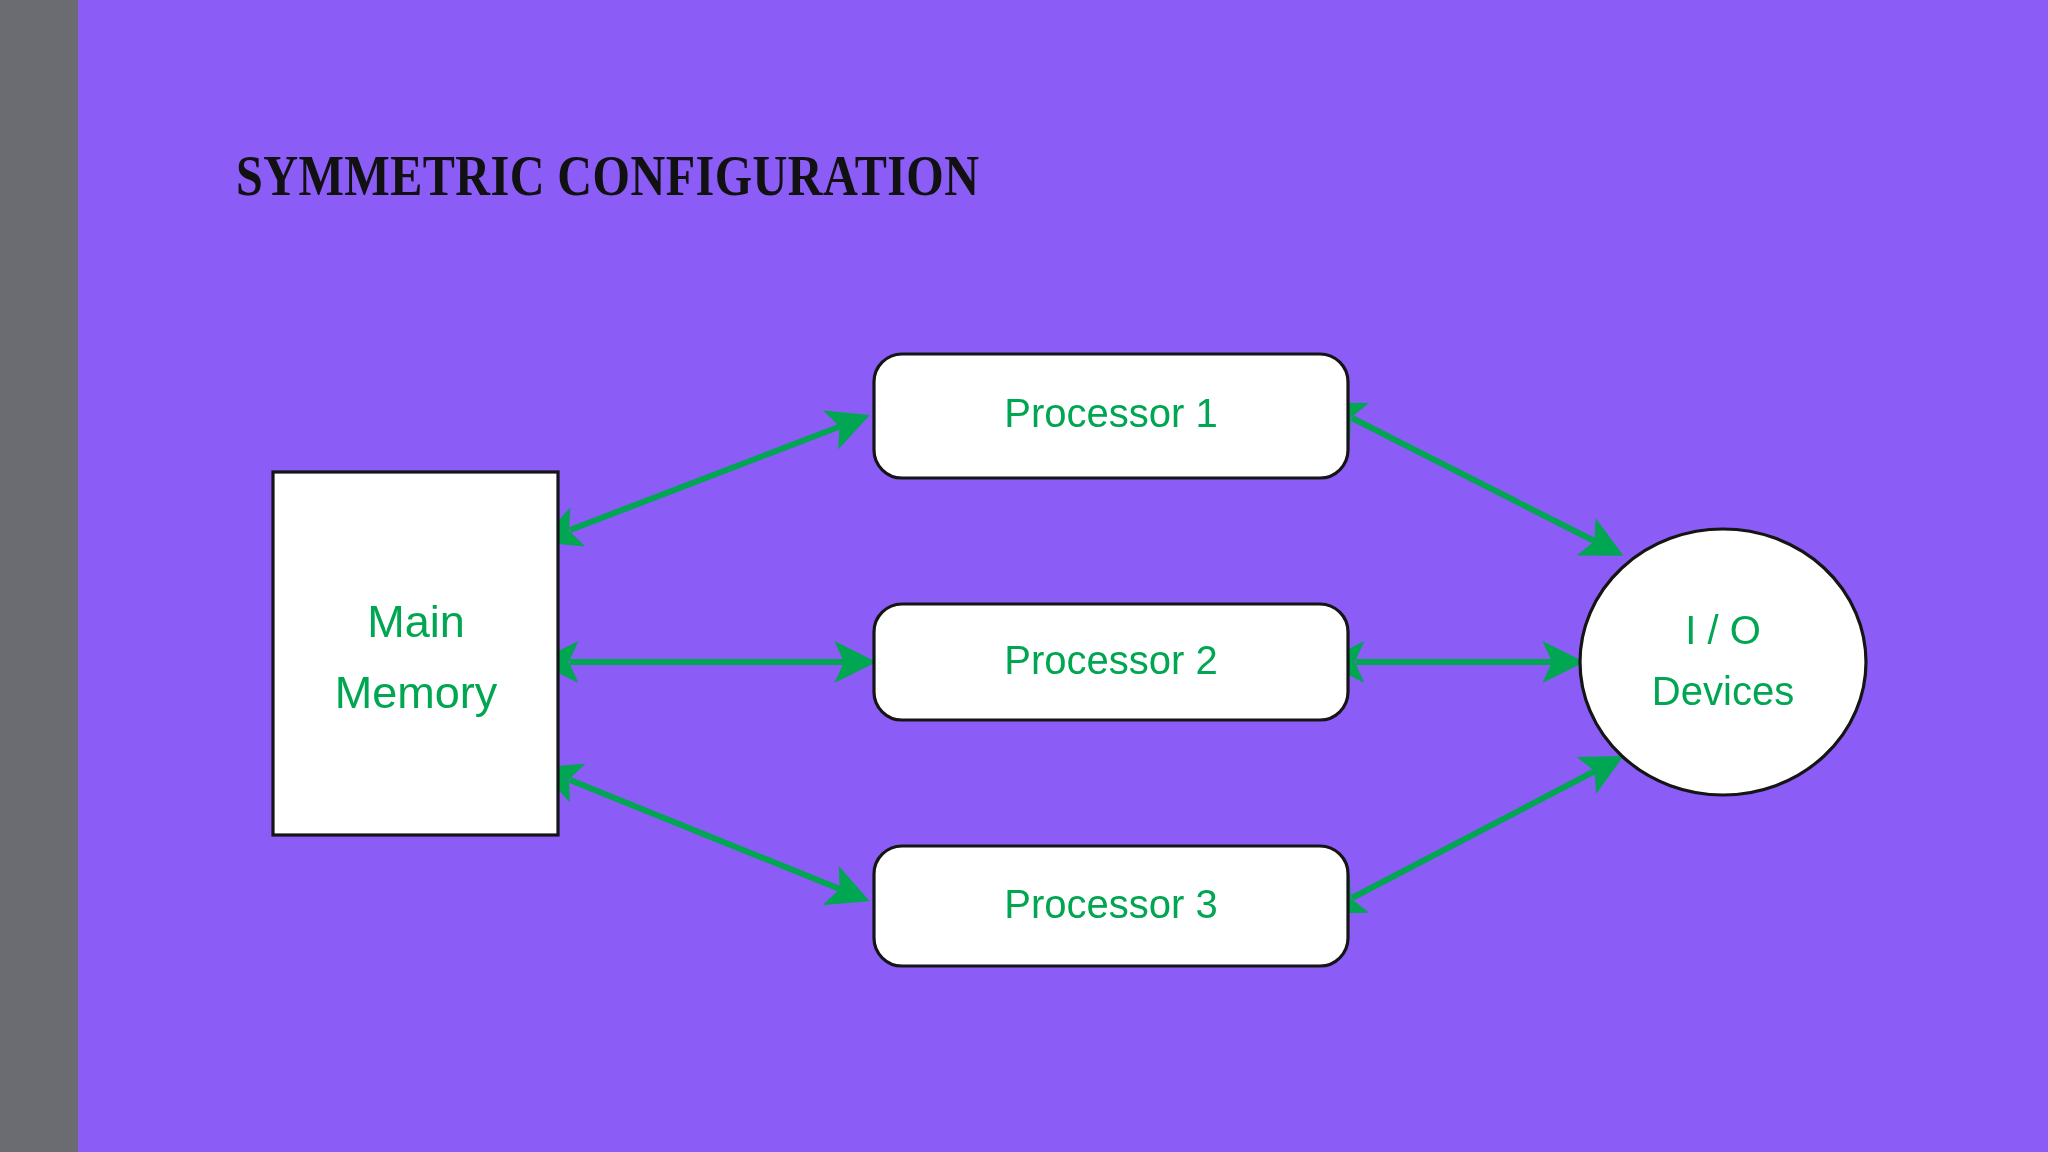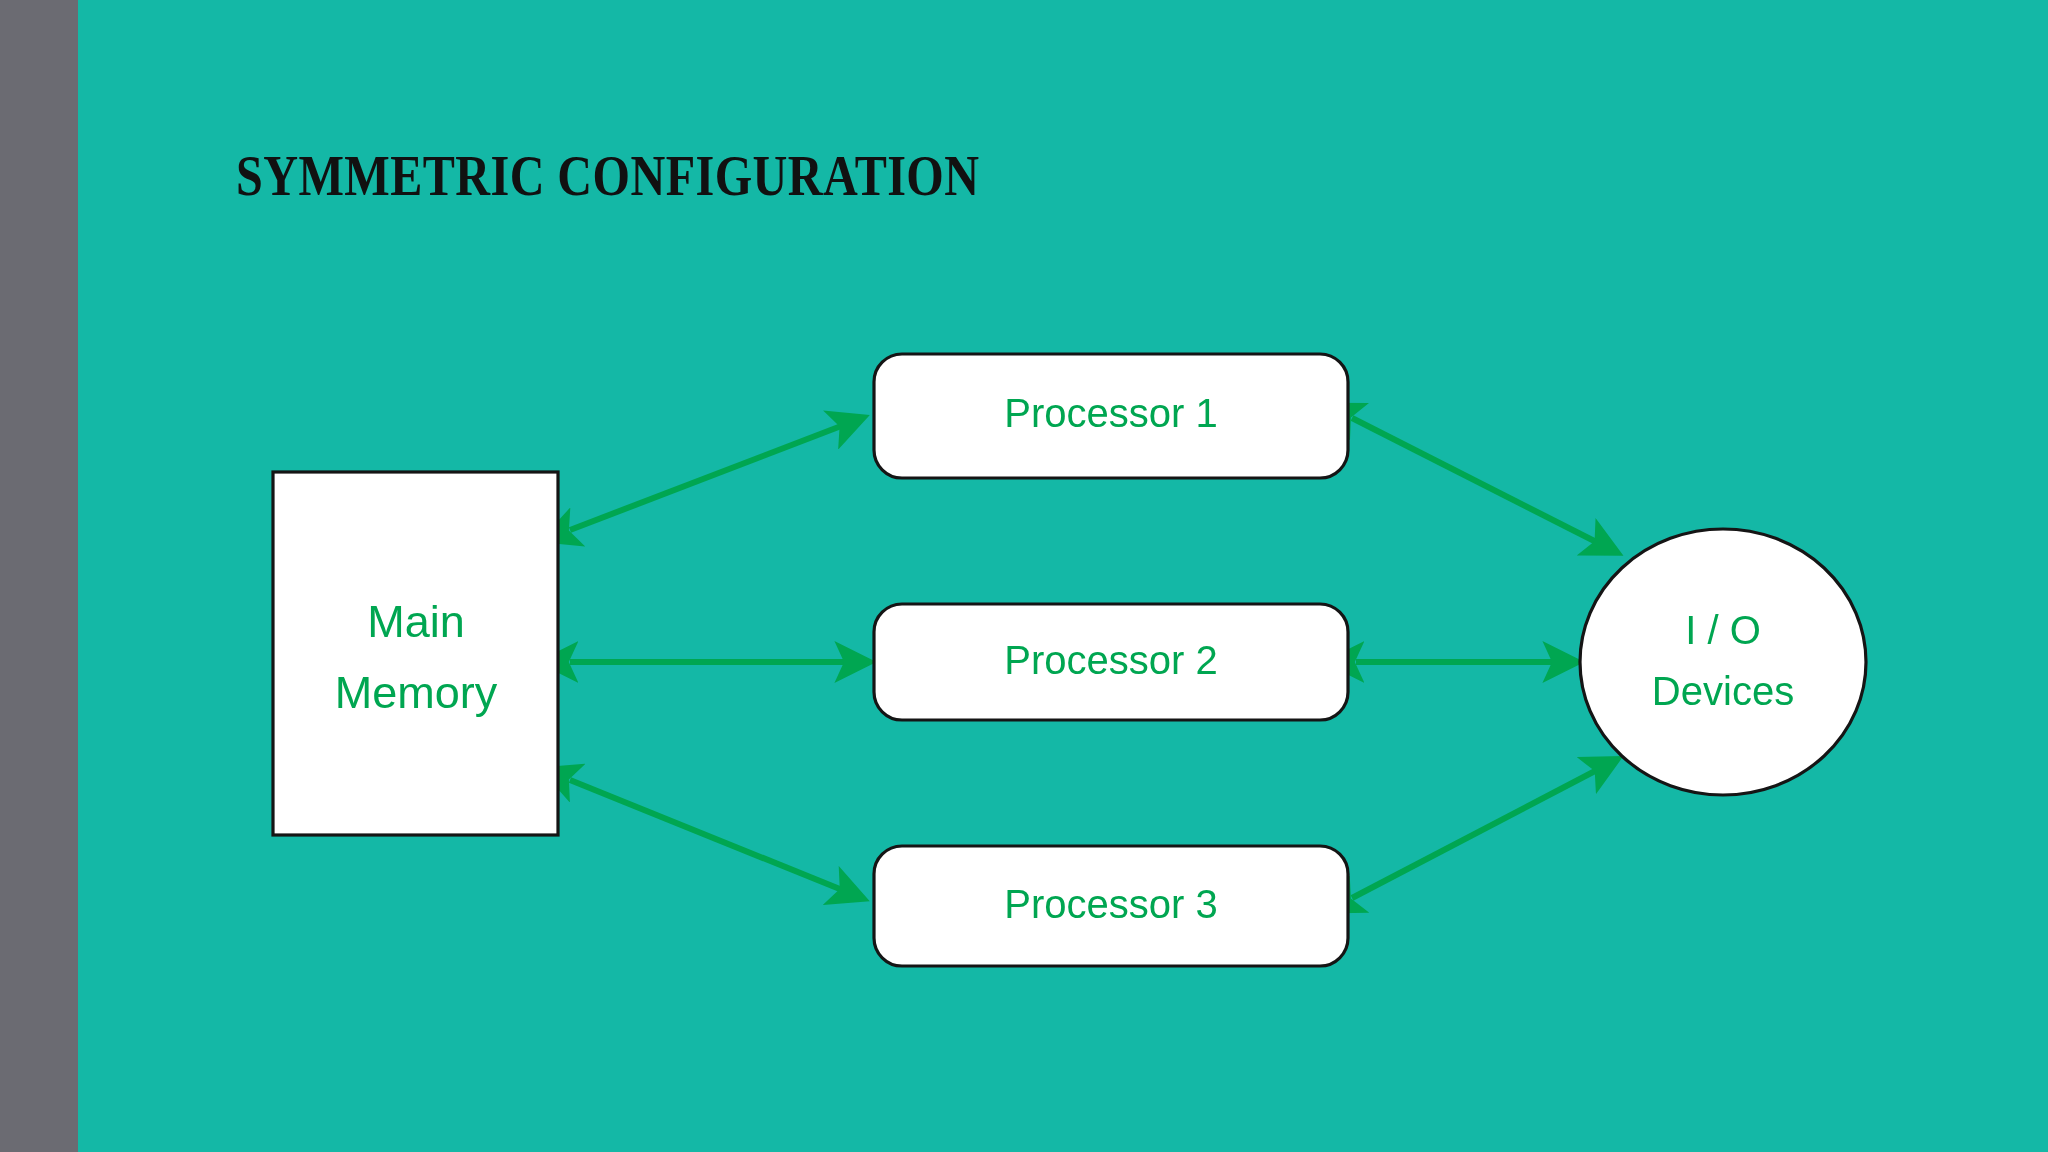--- a/index.html
+++ b/index.html
@@ -8,21 +8,21 @@
     padding: 0;
     background: #ffffff;
   }
   body {
     font-family: "Liberation Sans", sans-serif;
   }
   #slide {
     position: relative;
     width: 2048px;
     height: 1152px;
-    background: #14b8a6;
+    background: #8b5cf6;
     overflow: hidden;
   }
   
   #side-bar {
     position: absolute;
     left: 0;
     top: 0;
     width: 78px;
     height: 1152px;
     background: #6B6B72;

